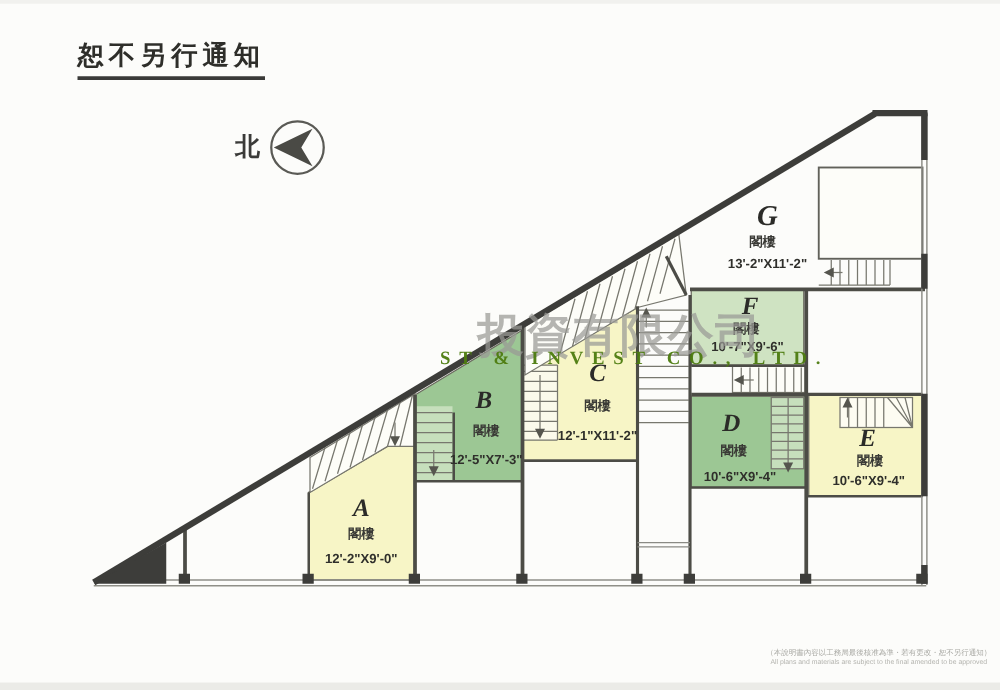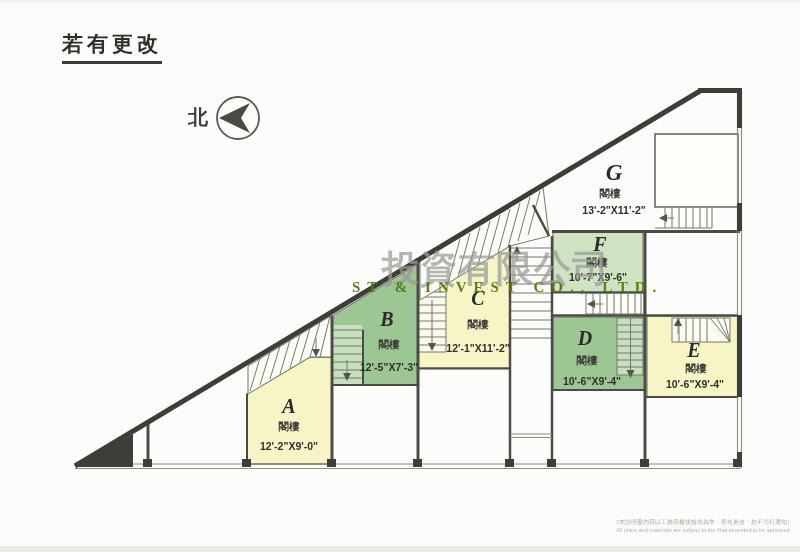--- a/index.html
+++ b/index.html
@@ -28,21 +28,21 @@
   .unit-dims{font-size:10.5px;fill:#2f2f2b;font-weight:700;}
   .g-letter{font-size:23px;}
 </style>
 </head>
 <body>
 
 <div id="page">
 
   <div class="scan-edge-top"></div>
 
-  <div class="title">若有更改</div>
+  <div class="title">恕不另行通知</div>
 
   <div class="north-label">北</div>
 
   <svg id="plan-svg" width="800" height="552" viewBox="0 0 800 552" xmlns="http://www.w3.org/2000/svg">
 
     <g>
       <circle cx="238" cy="118" r="21" fill="#fcfcfa" stroke="#5a5a55" stroke-width="1.8"></circle>
       <polygon points="219,118 250,103 241,118 250,133" fill="#4a4a45"></polygon>
     </g>
 

